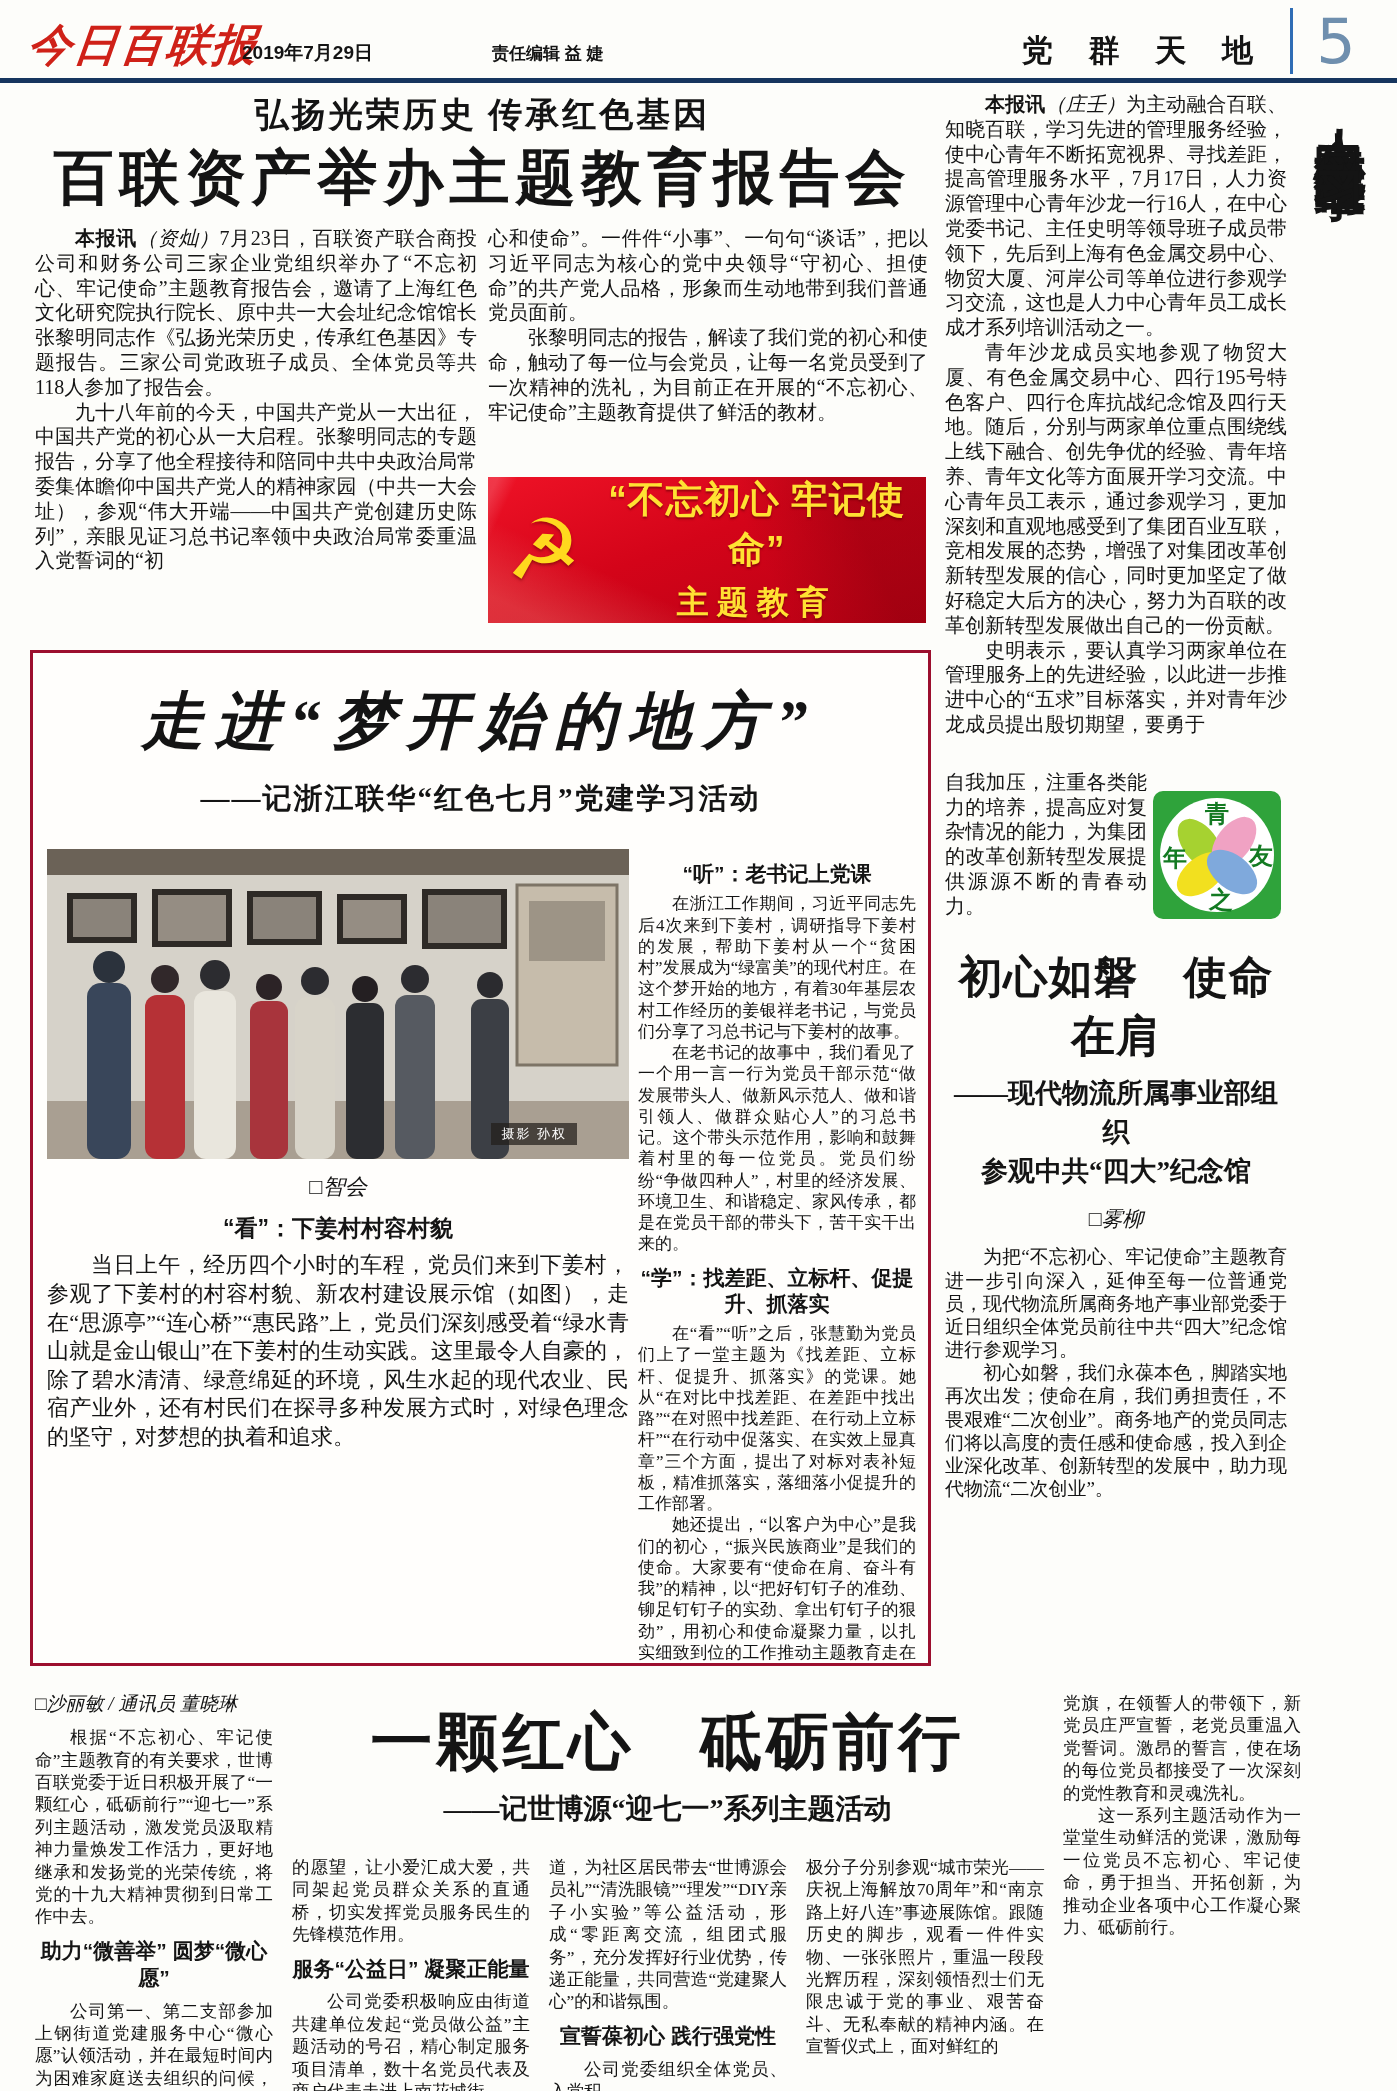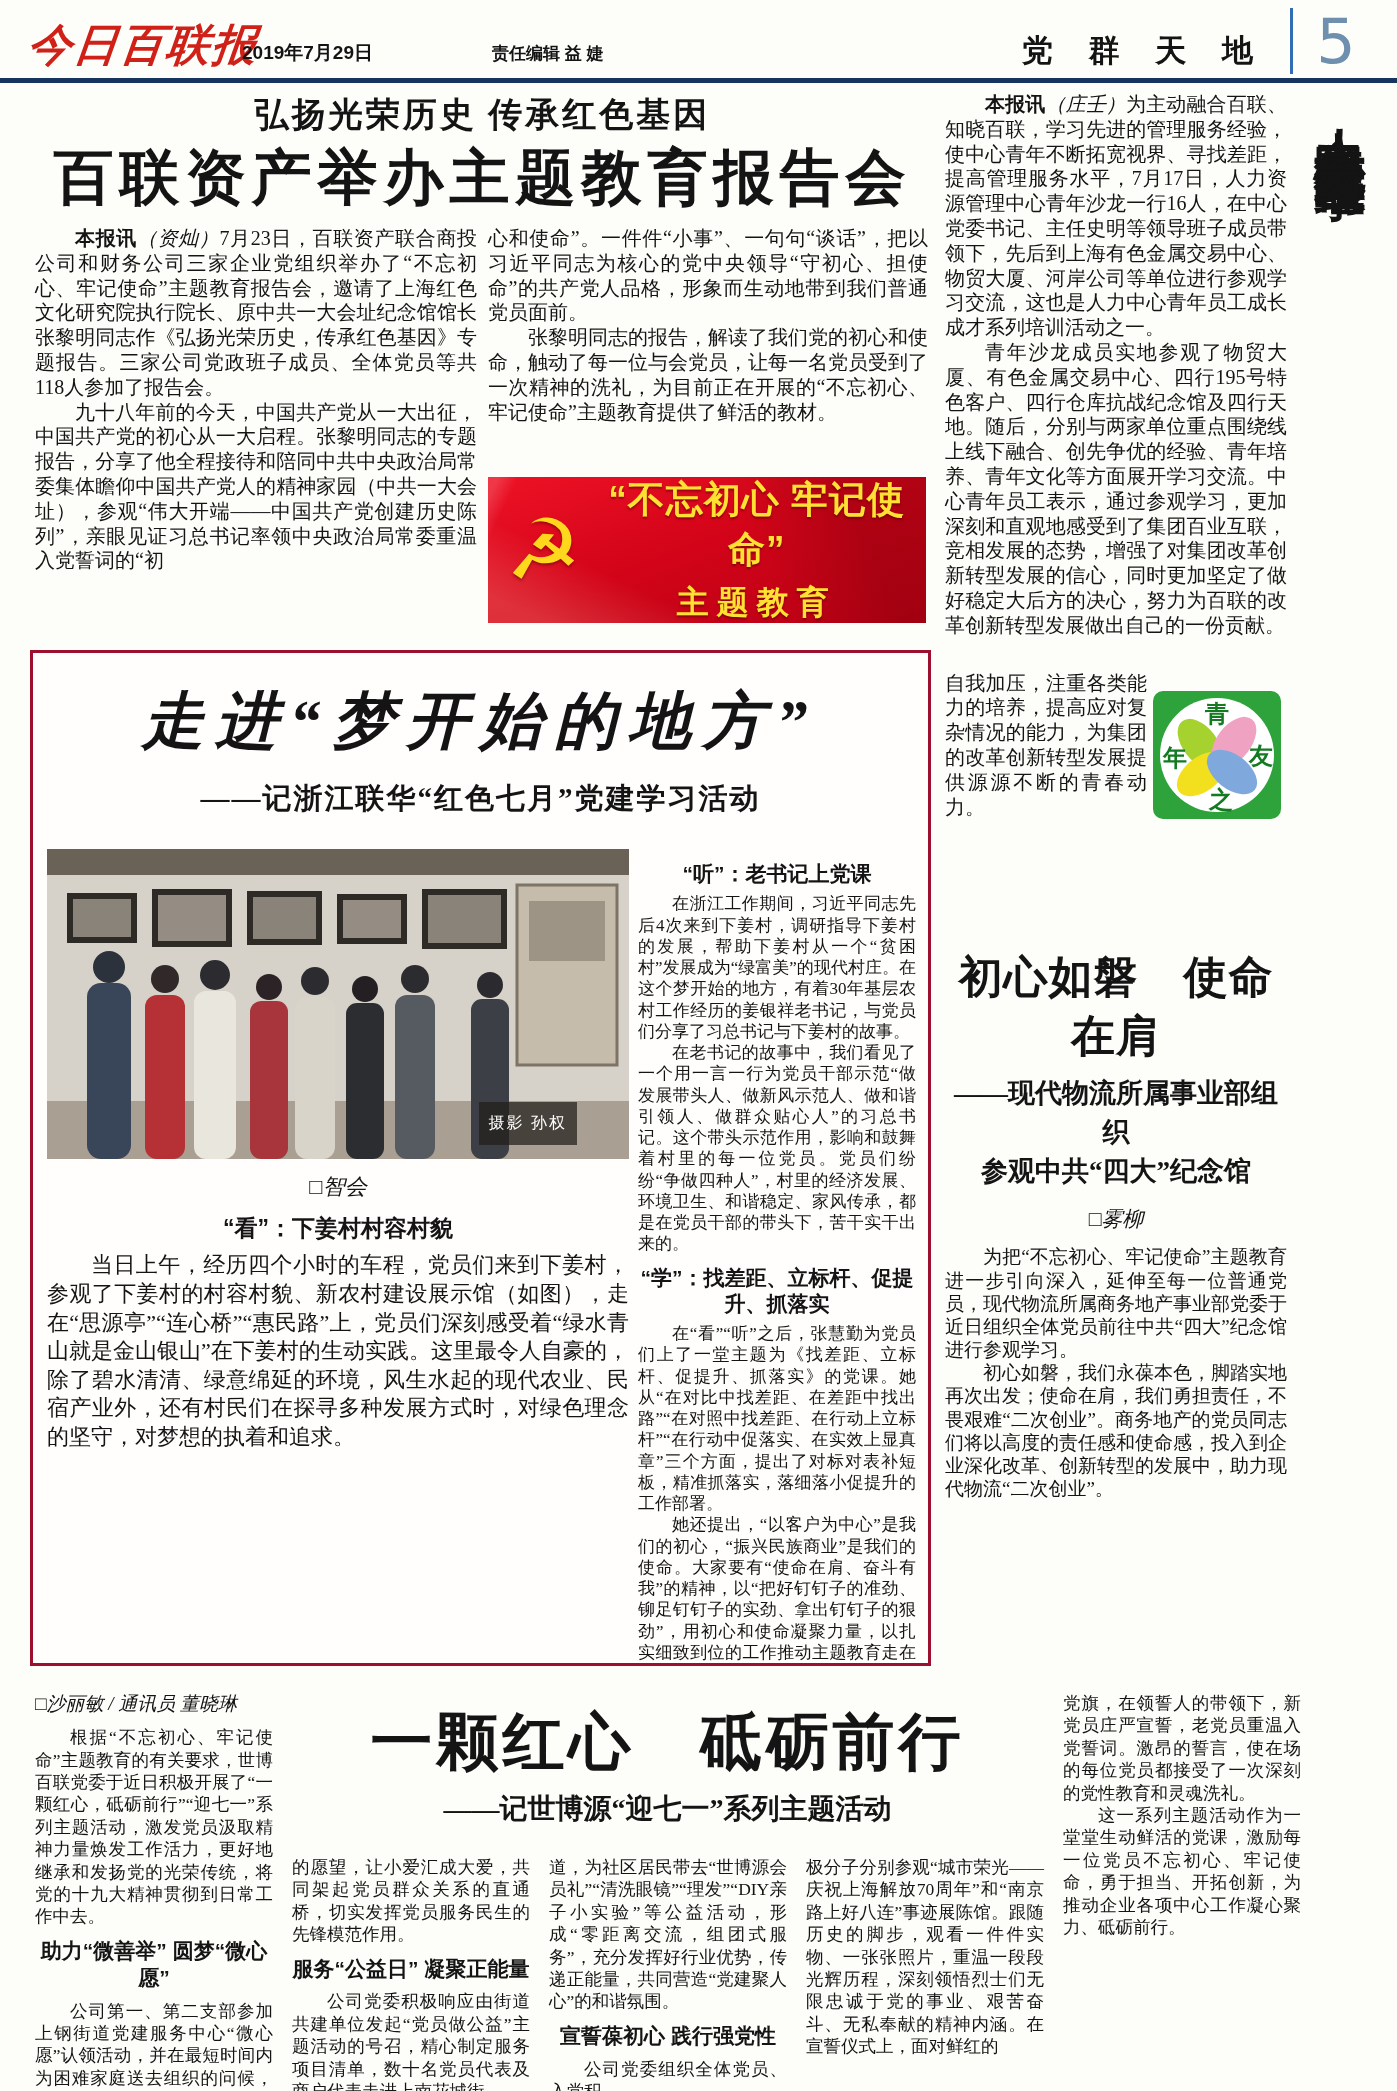--- a/index.html
+++ b/index.html
@@ -43,21 +43,21 @@
                text-shadow:0 2px 2px rgba(90,0,0,.55);}
   .banner-l1{font-size:37px;letter-spacing:1px;}
   .banner-l2{font-size:32px;letter-spacing:8px;margin-top:6px;}
 
   
   .boxB{left:30px;top:650px;width:895px;height:1010px;border:3px solid #9c0f2e;background:#fffefc;overflow:hidden;}
   .titleB{left:0;top:26px;width:100%;text-align:center;font-size:62px;font-weight:900;font-style:italic;letter-spacing:12px;}
   .subtitleB{left:0;top:126px;width:100%;text-align:center;font-size:29px;font-weight:bold;letter-spacing:2px;}
   .photo{left:14px;top:196px;width:582px;height:310px;background:#cfccc3;overflow:hidden;}
   .photo-caption{position:absolute;right:52px;bottom:14px;background:rgba(35,30,26,.72);color:#fff;
-                 font-size:16px;padding:11px 10px;letter-spacing:2px;font-family:"Liberation Sans",sans-serif;}
+                 font-size:13px;padding:2px 10px;letter-spacing:2px;font-family:"Liberation Sans",sans-serif;}
   .underPhoto{left:14px;top:520px;width:582px;font-size:22px;line-height:1.3;}
   .bylineB{text-align:center;font-size:22px;margin-bottom:10px;}
   .subheadB{text-align:center;font-weight:bold;font-size:23px;margin:12px 0 8px 0;text-indent:0;}
   .colBR{left:605px;top:198px;width:278px;font-size:17px;line-height:1.25;}
   .colBR .subheadB{font-size:21px;margin:10px 0 6px 0;}
 
   
   .colC{left:945px;top:92px;width:342px;font-size:20px;line-height:1.24;}
   .c-wrap{display:flex;align-items:flex-end;}
   .c-narrow{width:202px;margin-top:33px;}
@@ -185,20 +185,21 @@
       <p class="indent">在老书记的故事中，我们看见了一个用一言一行为党员干部示范“做发展带头人、做新风示范人、做和谐引领人、做群众贴心人”的习总书记。这个带头示范作用，影响和鼓舞着村里的每一位党员。党员们纷纷“争做四种人”，村里的经济发展、环境卫生、和谐稳定、家风传承，都是在党员干部的带头下，苦干实干出来的。</p>
       <p class="subheadB">“学”：找差距、立标杆、促提升、抓落实</p>
       <p class="indent">在“看”“听”之后，张慧勤为党员们上了一堂主题为《找差距、立标杆、促提升、抓落实》的党课。她从“在对比中找差距、在差距中找出路”“在对照中找差距、在行动上立标杆”“在行动中促落实、在实效上显真章”三个方面，提出了对标对表补短板，精准抓落实，落细落小促提升的工作部署。</p>
       <p class="indent">她还提出，“以客户为中心”是我们的初心，“振兴民族商业”是我们的使命。大家要有“使命在肩、奋斗有我”的精神，以“把好钉钉子的准劲、铆足钉钉子的实劲、拿出钉钉子的狠劲”，用初心和使命凝聚力量，以扎实细致到位的工作推动主题教育走在前列。</p>
     </div>
   </div>
 
   <div class="abs colC">
     <p class="indent"><span class="lead">本报讯</span><span class="reporter">（庄壬）</span><span>为主动融合百联、知晓百联，学习先进的管理服务经验，使中心青年不断拓宽视界、寻找差距，提高管理服务水平，7月17日，人力资源管理中心青年沙龙一行16人，在中心党委书记、主任史明等领导班子成员带领下，先后到上海有色金属交易中心、物贸大厦、河岸公司等单位进行参观学习交流，这也是人力中心青年员工成长成才系列培训活动之一。</span></p>
     <p class="indent">青年沙龙成员实地参观了物贸大厦、有色金属交易中心、四行195号特色客户、四行仓库抗战纪念馆及四行天地。随后，分别与两家单位重点围绕线上线下融合、创先争优的经验、青年培养、青年文化等方面展开学习交流。中心青年员工表示，通过参观学习，更加深刻和直观地感受到了集团百业互联，竞相发展的态势，增强了对集团改革创新转型发展的信心，同时更加坚定了做好稳定大后方的决心，努力为百联的改革创新转型发展做出自己的一份贡献。</p>
+    <p class="indent">史明表示，要认真学习两家单位在管理服务上的先进经验，以此进一步推进中心的“五求”目标落实，并对青年沙龙成员提出殷切期望，要勇于</p>
     <div class="c-wrap">
       <p class="c-narrow">自我加压，注重各类能力的培养，提高应对复杂情况的能力，为集团的改革创新转型发展提供源源不断的青春动力。</p>
       <div class="logoYF">
         <div class="disc"></div>
         <div class="petal p1"></div>
         <div class="petal p2"></div>
         <div class="petal p3"></div>
         <div class="petal p4"></div>
         <span class="logo-ch lc-top">青</span>
         <span class="logo-ch lc-left">年</span>

